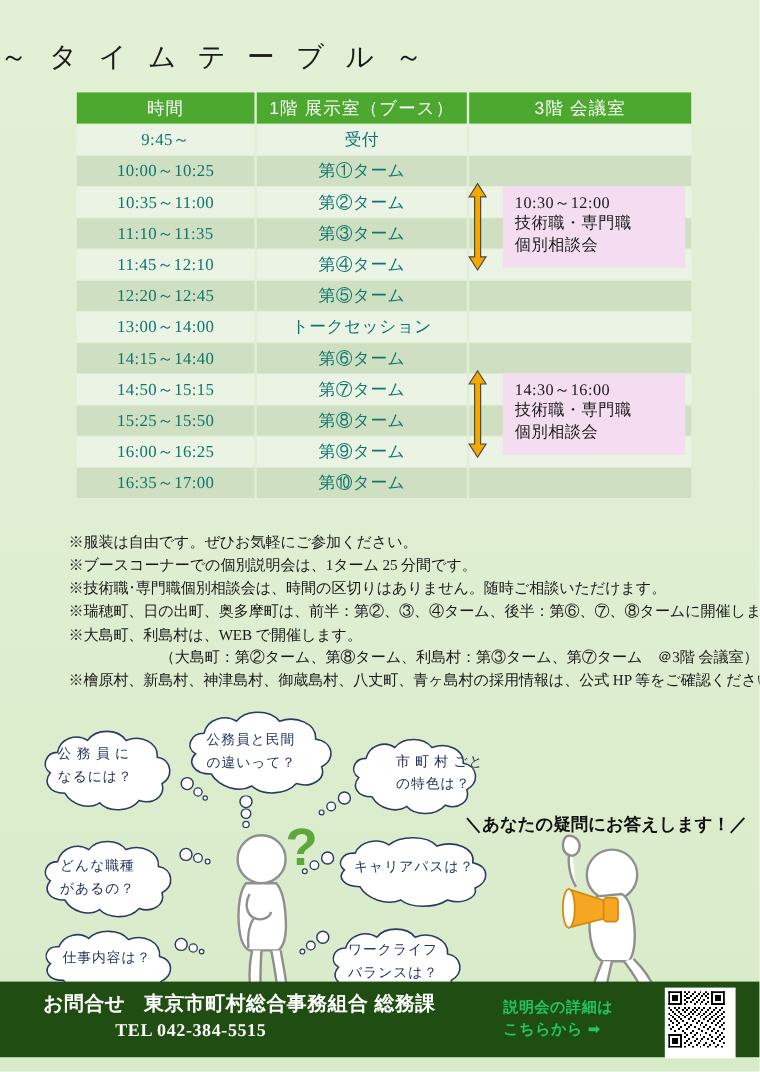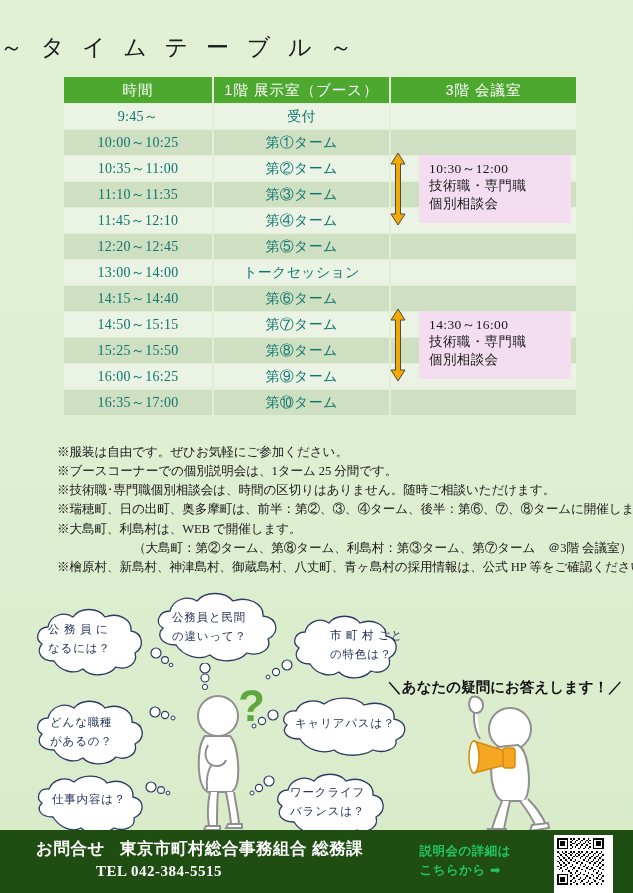--- a/index.html
+++ b/index.html
@@ -149,21 +149,21 @@
     color: #111111;
     font-family: "Liberation Sans", "DejaVu Sans", sans-serif;
     letter-spacing: 0px;
     z-index: 4;
   }
 
   
   .footer {
     position: absolute;
     left: 0;
-    bottom: 0;
+    bottom: 12px;
     width: 633px;
     height: 63px;
     background: #1f4d12;
     z-index: 10;
     margin-top: 36px;
   }
   .footer .contact {
     position: absolute;
     left: 36px;
     top: 8px;

